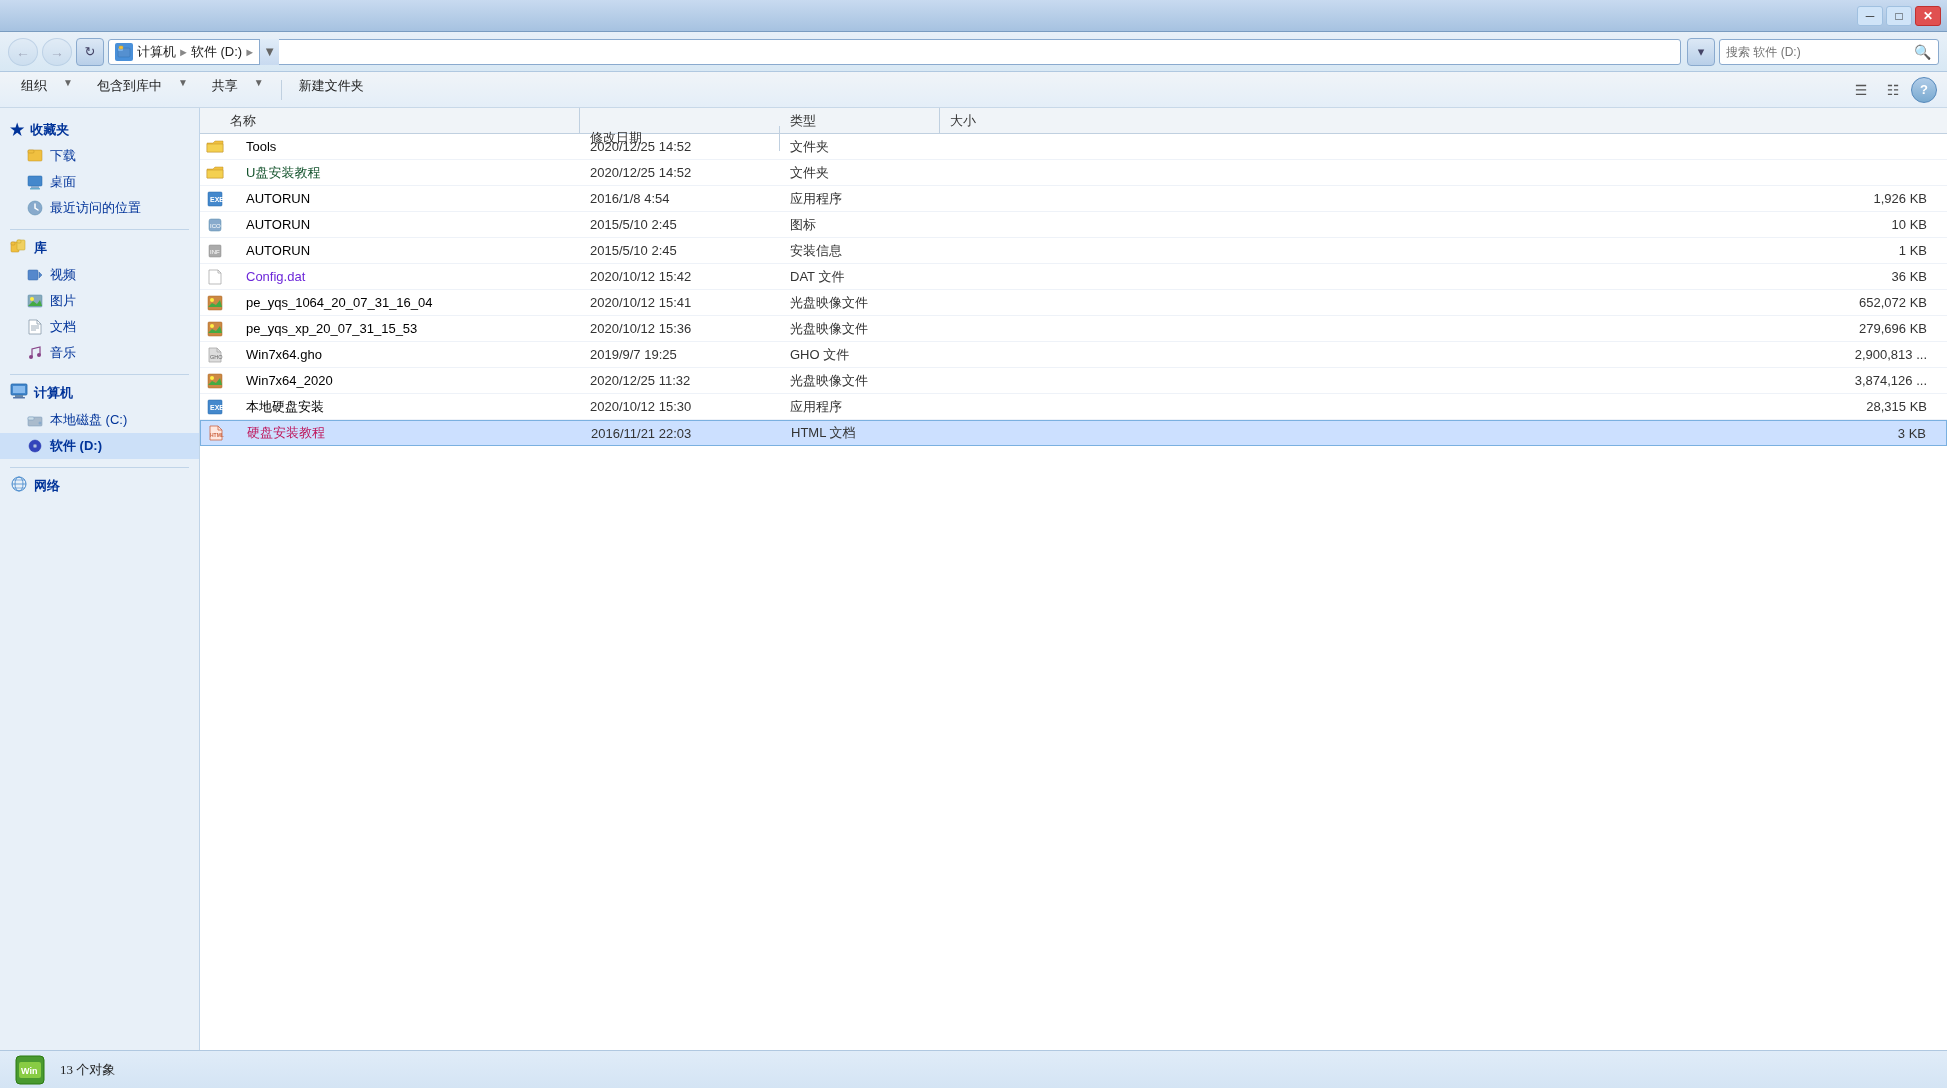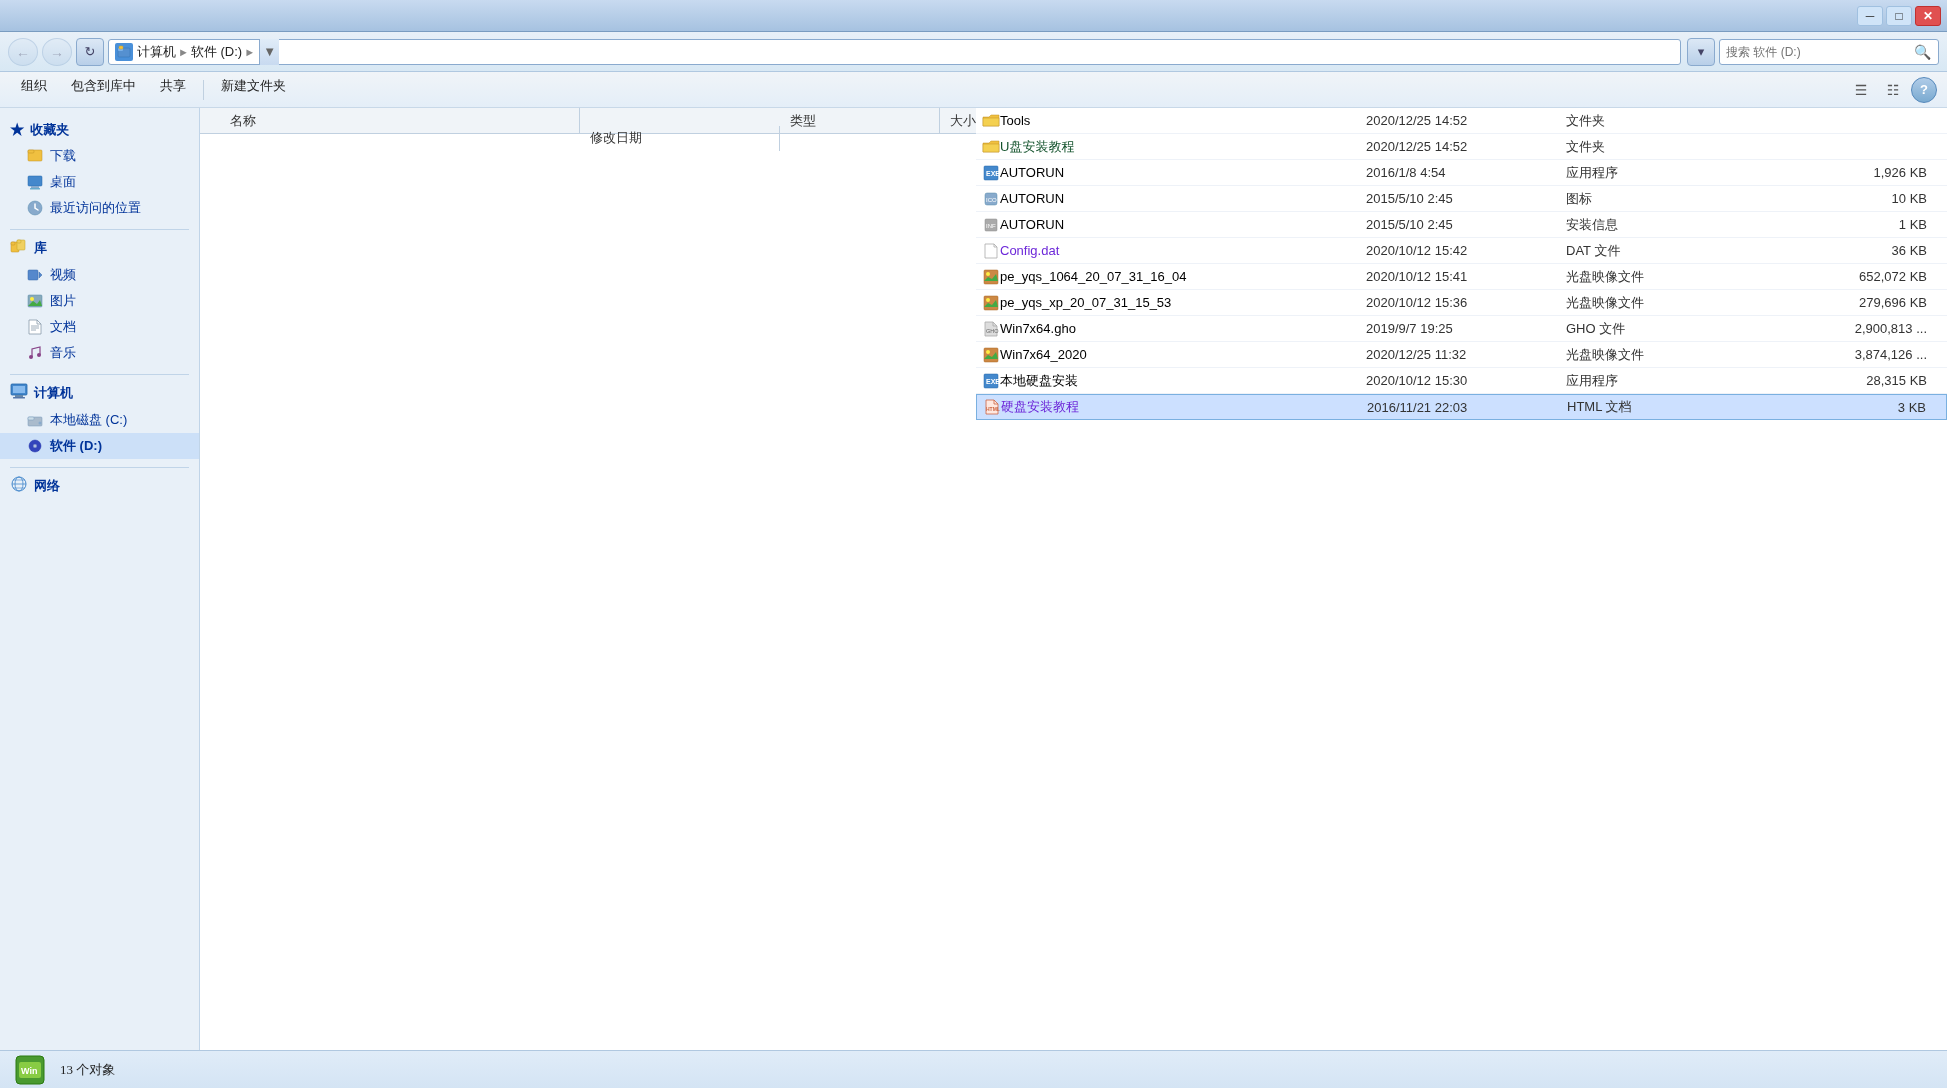--- a/index.html
+++ b/index.html
@@ -160,21 +160,20 @@
       padding: 0 10px;
       display: flex;
       align-items: flex-start;
       gap: 16px;
       cursor: pointer;
       border-radius: 3px;
       border: 1px solid transparent;
       font-size: 13px;
       color: #222;
       background: transparent;
-      flex-direction: column;
     }
     .toolbar-btn .arrow {
       font-size: 10px;
       color: #666;
     }
     .toolbar-separator {
       width: 1px;
       height: 20px;
       background: #c0d0e0;
       margin: 0 4px;
@@ -263,21 +262,21 @@
     .sidebar-divider {
       height: 1px;
       background: #c0d4e8;
       margin: 4px 10px;
     }
 
     
     .file-area {
       flex: 1;
       display: flex;
-      flex-direction: row;
+      flex-direction: column;
       background: white;
     }
     .column-header {
       display: flex;
       align-items: center;
       height: 26px;
       background: #f0f4f8;
       border-bottom: 1px solid #c0d0e0;
       font-size: 13px;
       color: #333;
@@ -343,21 +342,21 @@
     .file-row.selected {
       background: #cce0ff;
       border: 1px solid #7ab0e0;
     }
     .file-cell-name {
       width: 380px;
       min-width: 380px;
       padding-left: 6px;
       display: flex;
       align-items: center;
-      gap: 0;
+      gap: 22px;
       font-size: 13px;
       overflow: hidden;
       white-space: nowrap;
     }
     .file-cell-date {
       width: 200px;
       min-width: 200px;
       padding-left: 10px;
       font-size: 13px;
       color: #333;
@@ -806,21 +805,21 @@
   </div>
         <div class="file-row selected" style="background: rgb(204, 224, 255); border-color: rgb(122, 176, 224);">
     <div class="file-cell-name">
       <span class="file-icon">
         <svg width="16" height="16" viewBox="0 0 16 16">
         <path d="M2 1 H10 L14 5 V15 H2 Z" fill="#ffe8e0" stroke="#cc6644" stroke-width="0.8"></path>
         <path d="M10 1 V5 H14" fill="none" stroke="#cc6644" stroke-width="0.8"></path>
         <text x="2" y="12" font-size="5" fill="#cc6644" font-weight="bold">HTML</text>
       </svg>
       </span>
-      <span style="color:#6d28d9">硬盘安装教程</span>
+      <span style="color:#be185d">硬盘安装教程</span>
     </div>
     <div class="file-cell-date">2016/11/21 22:03</div>
     <div class="file-cell-type">HTML 文档</div>
     <div class="file-cell-size">3 KB</div>
   </div>
       </div>
   </div>
 </div>
 
 <div class="status-bar">

